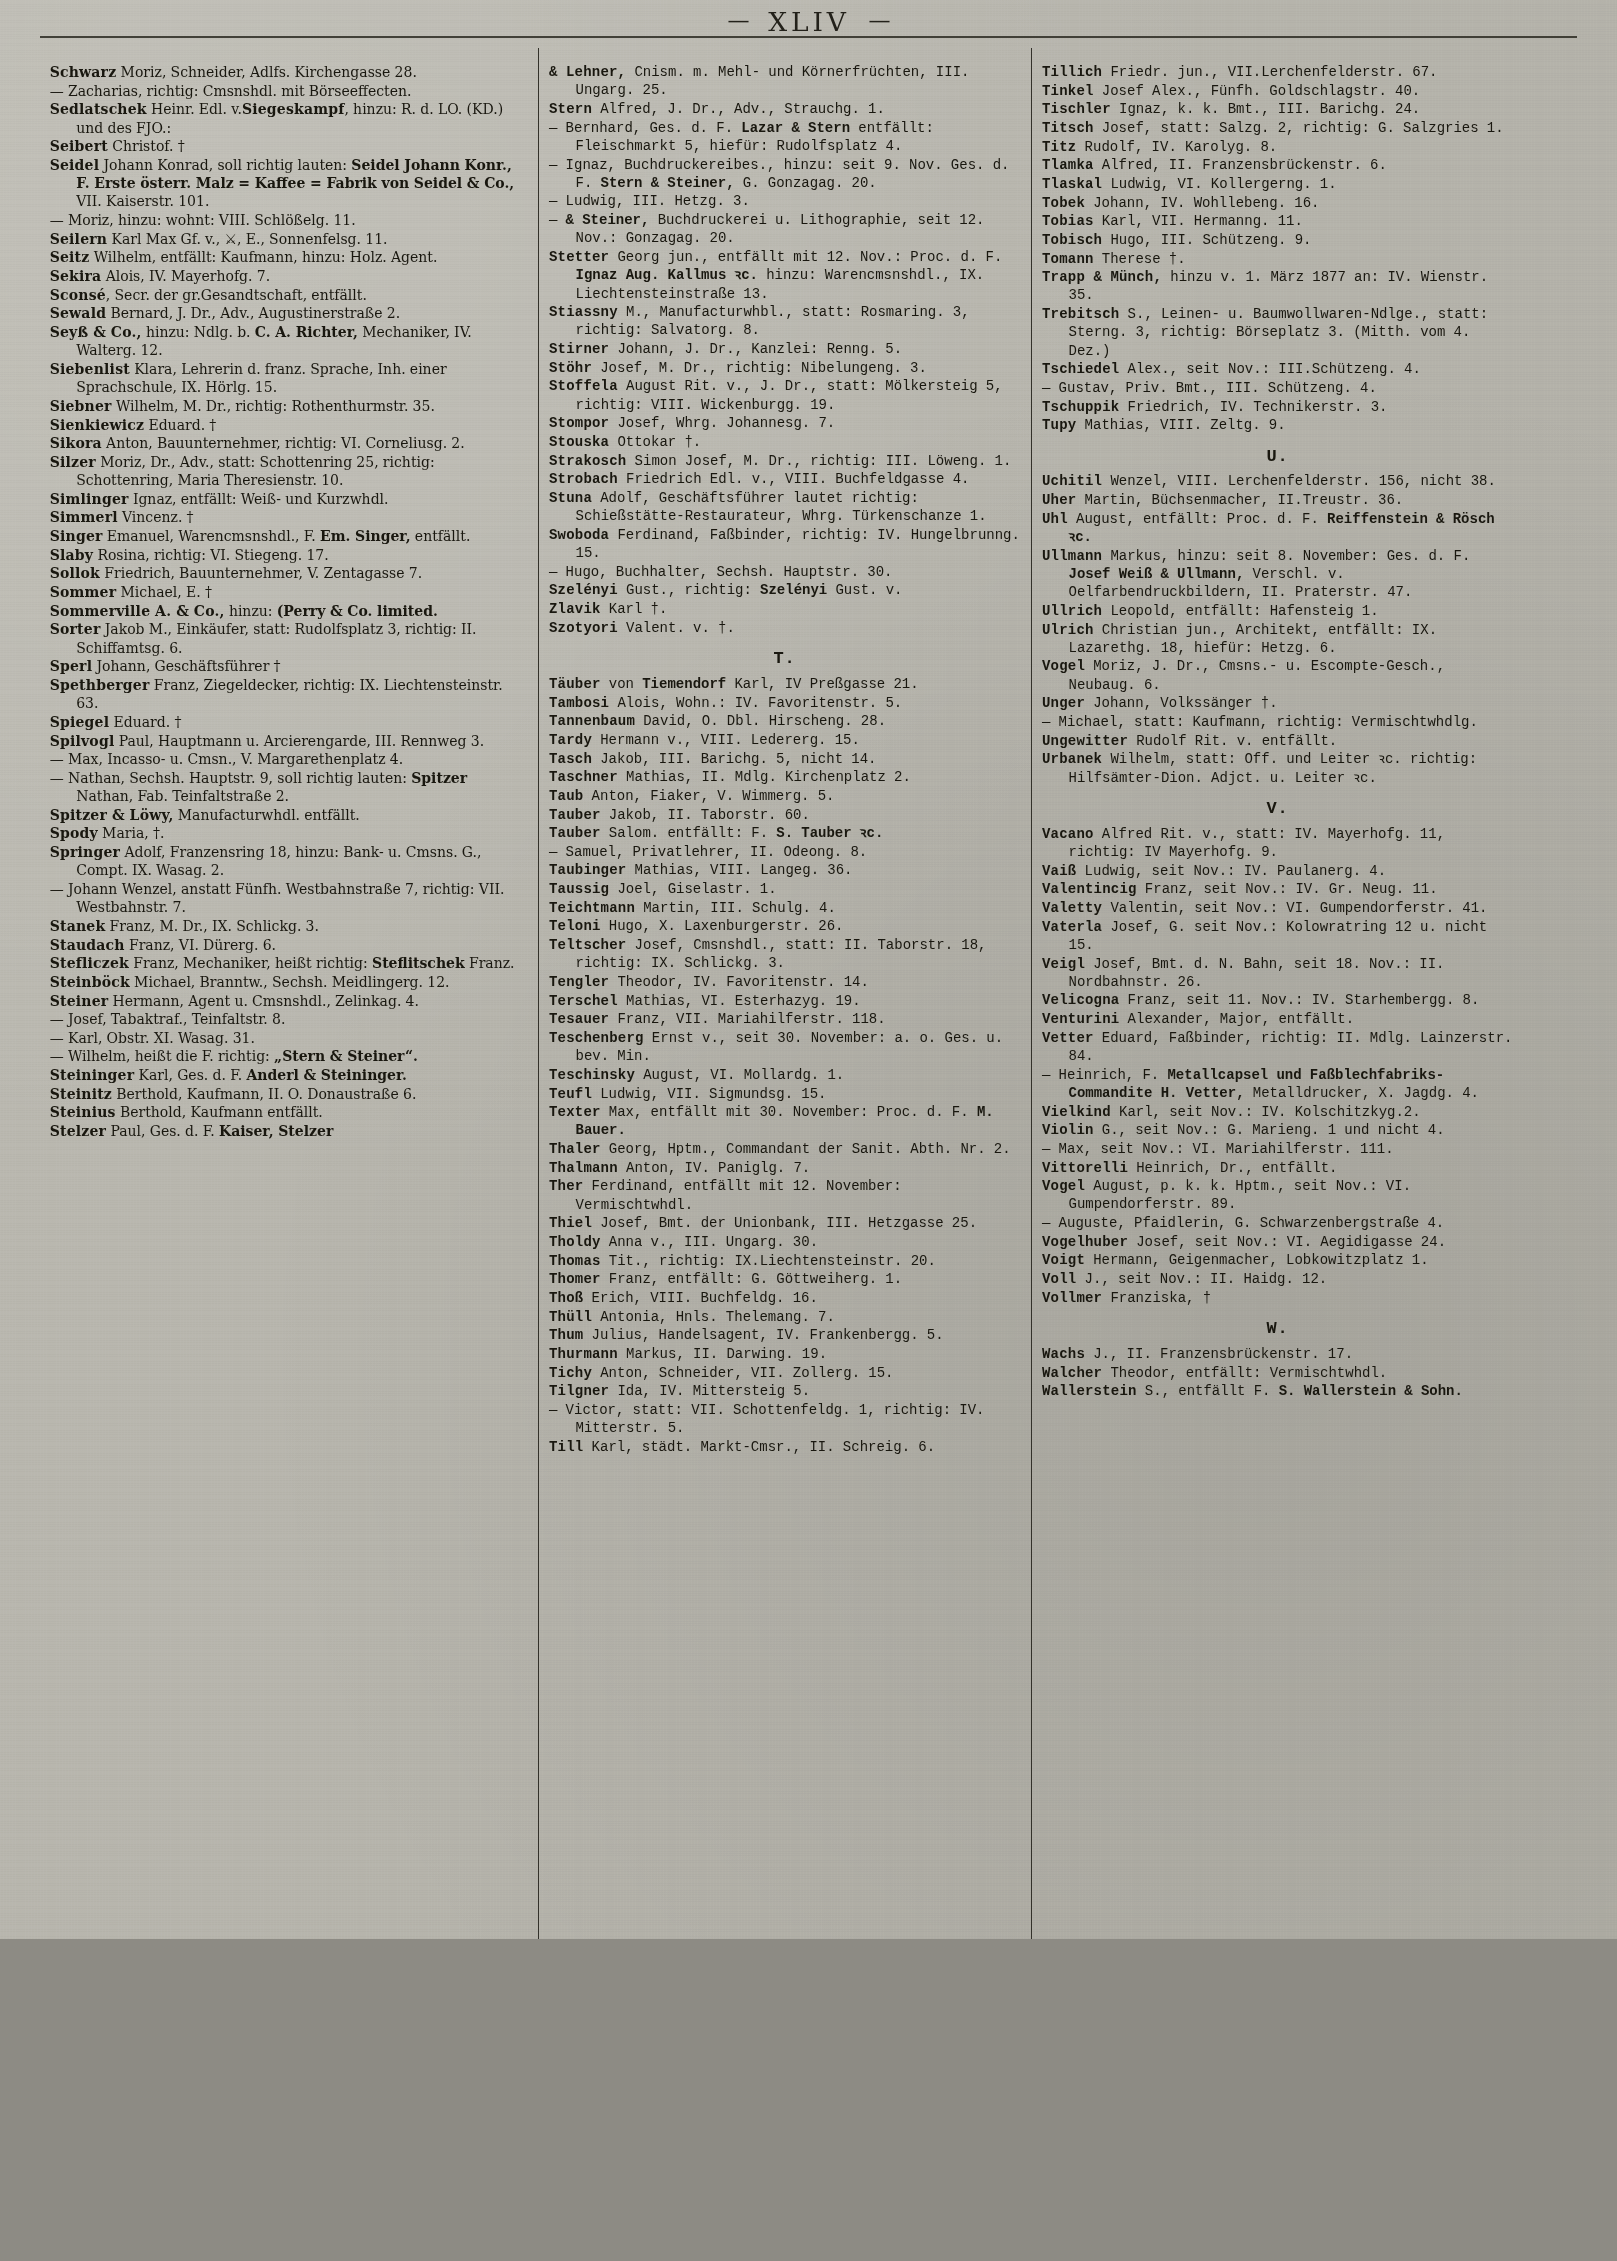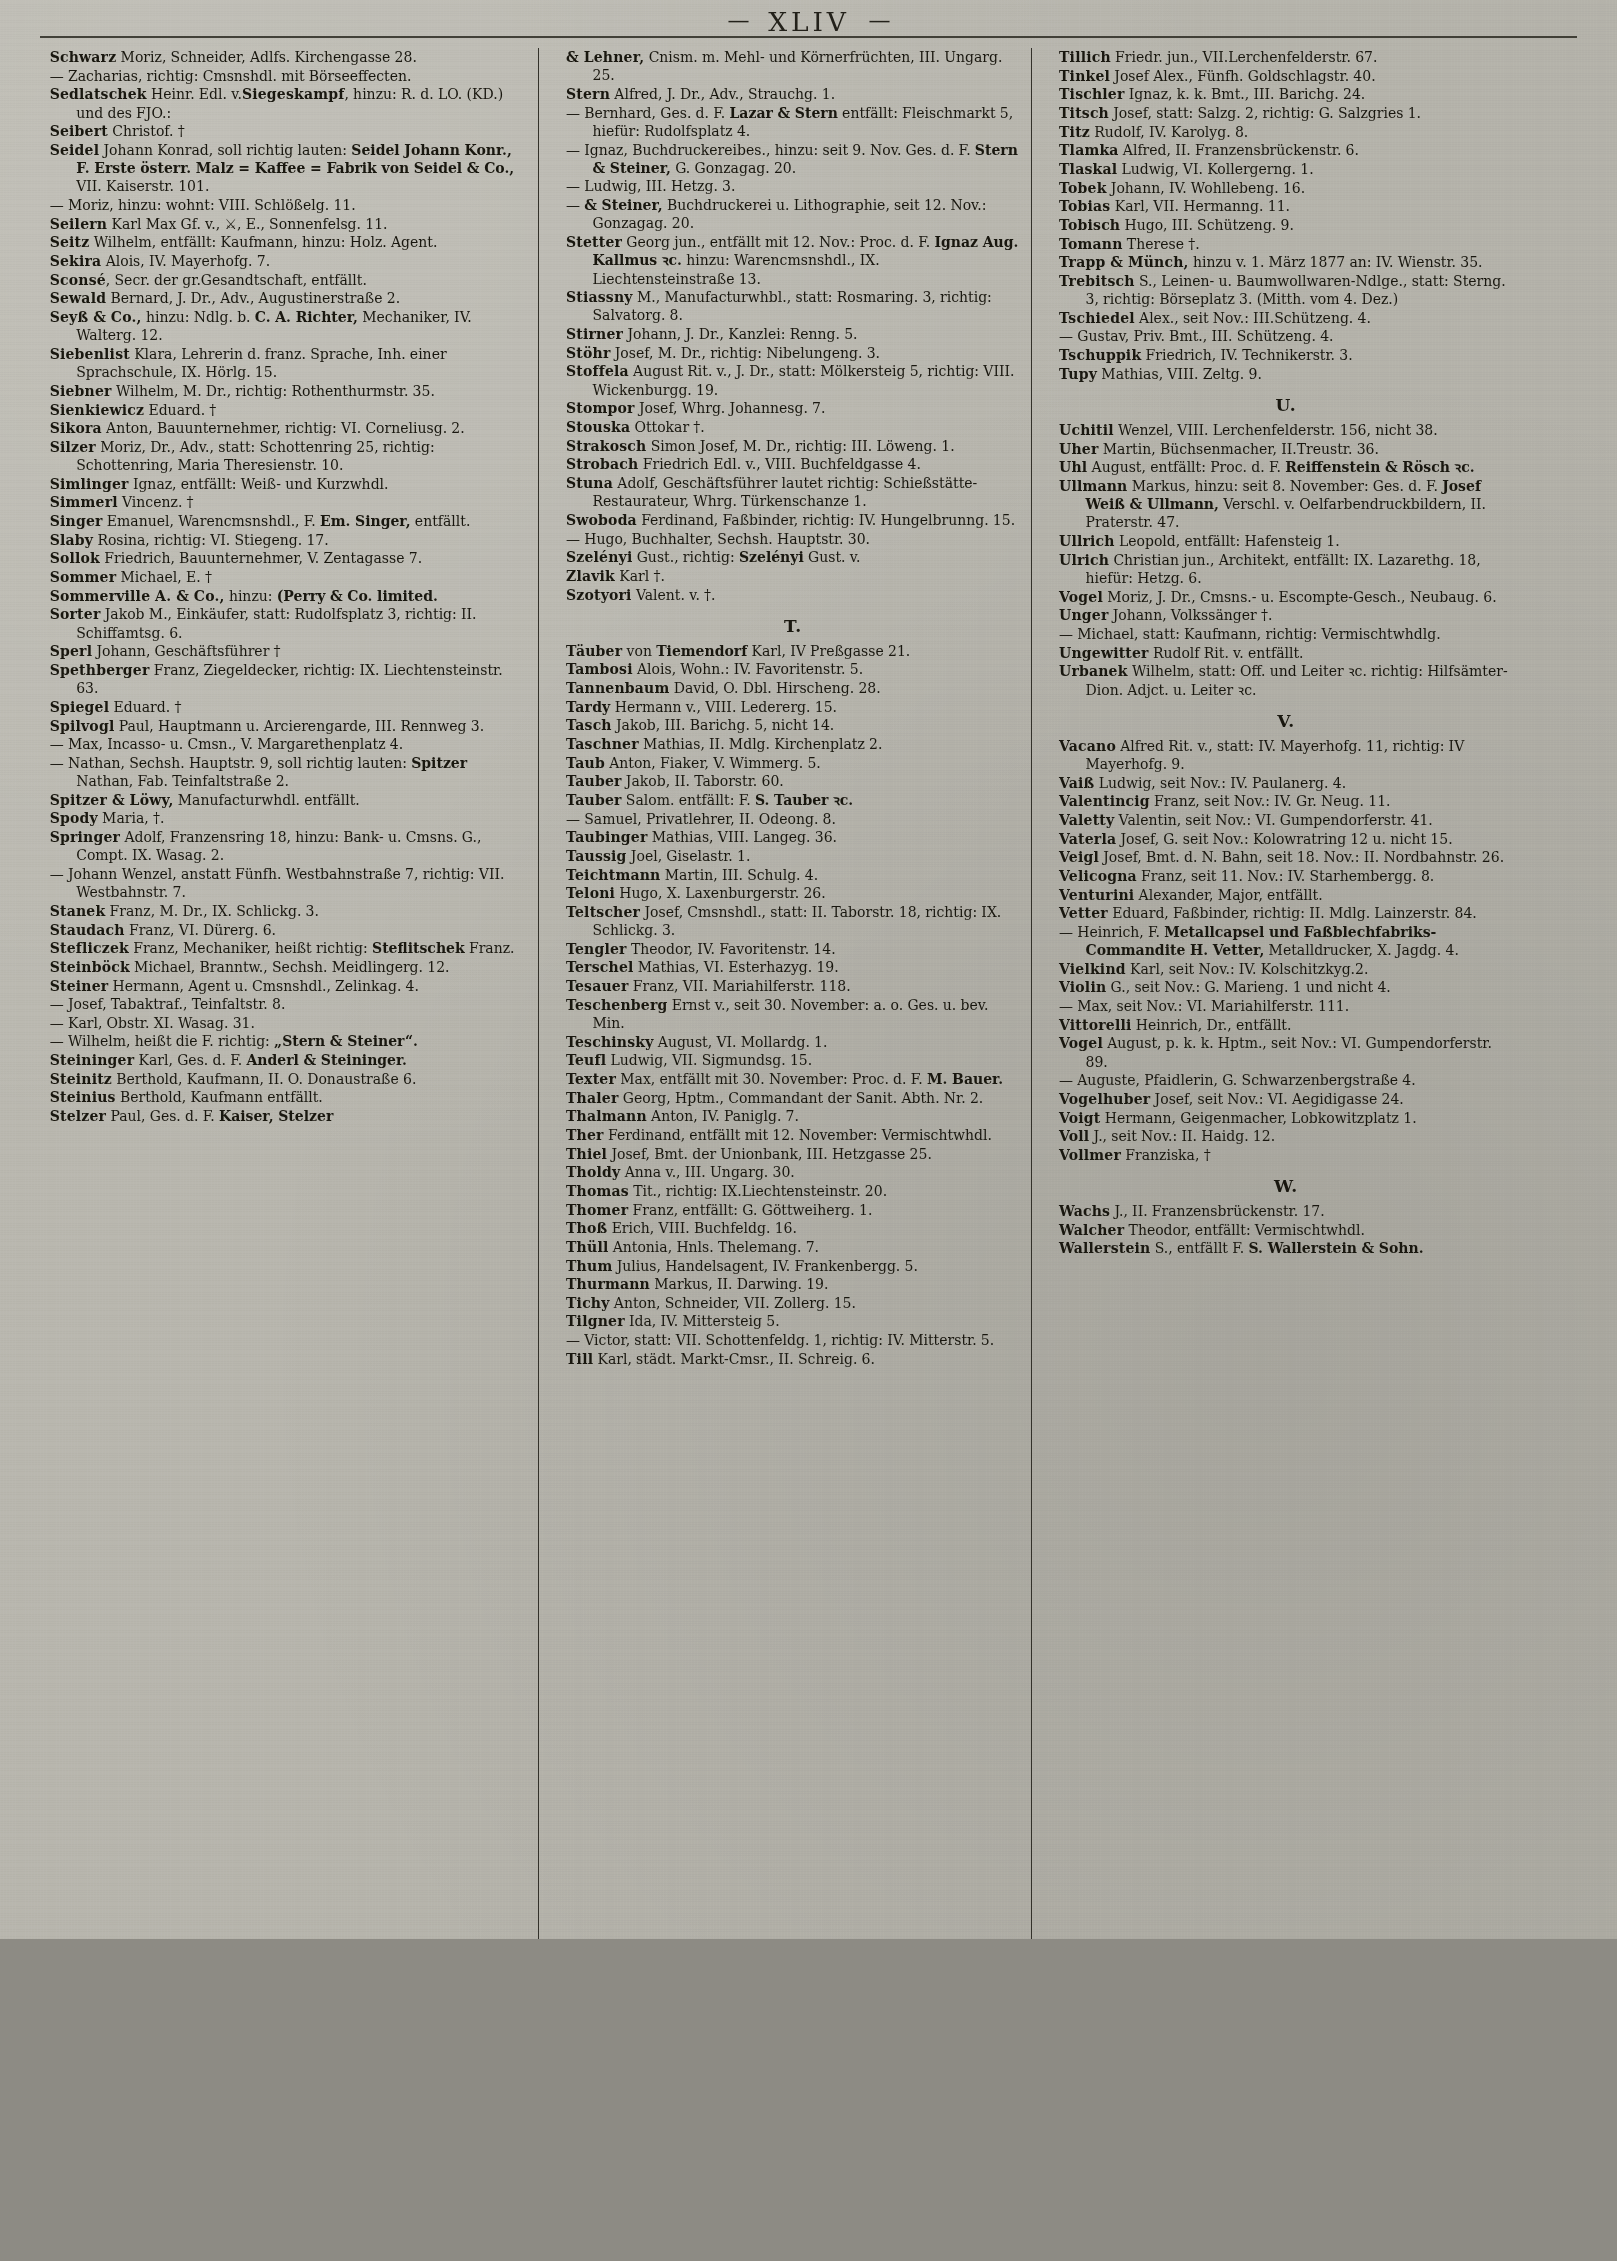--- a/index.html
+++ b/index.html
@@ -66,25 +66,26 @@
   }
   .col {
     width: 493px;
     padding: 0 11px 0 4.7px;
     box-sizing: border-box;
     position: relative;
   }
   .col + .col {
     border-left: 1.6px solid #33312a;
   }
-  .col.c2, .col.c3 { padding-left: 27px; }
+  .col.c2, .col.c3 { padding-left: 10px; font-family: Liberation Mono, monospace; }
   .entries {
     font-size: 14px;
     line-height: 1.305;
     text-align: left;
+    margin-top: 15px;
   }
   .e {
     margin: 0 0 0.4px 0;
     padding-left: 26.5px;
     text-indent: -26.5px;
     word-spacing: -0.2px;
   }
   .e .hw {
     font-weight: bold;
     letter-spacing: 0.2px;

